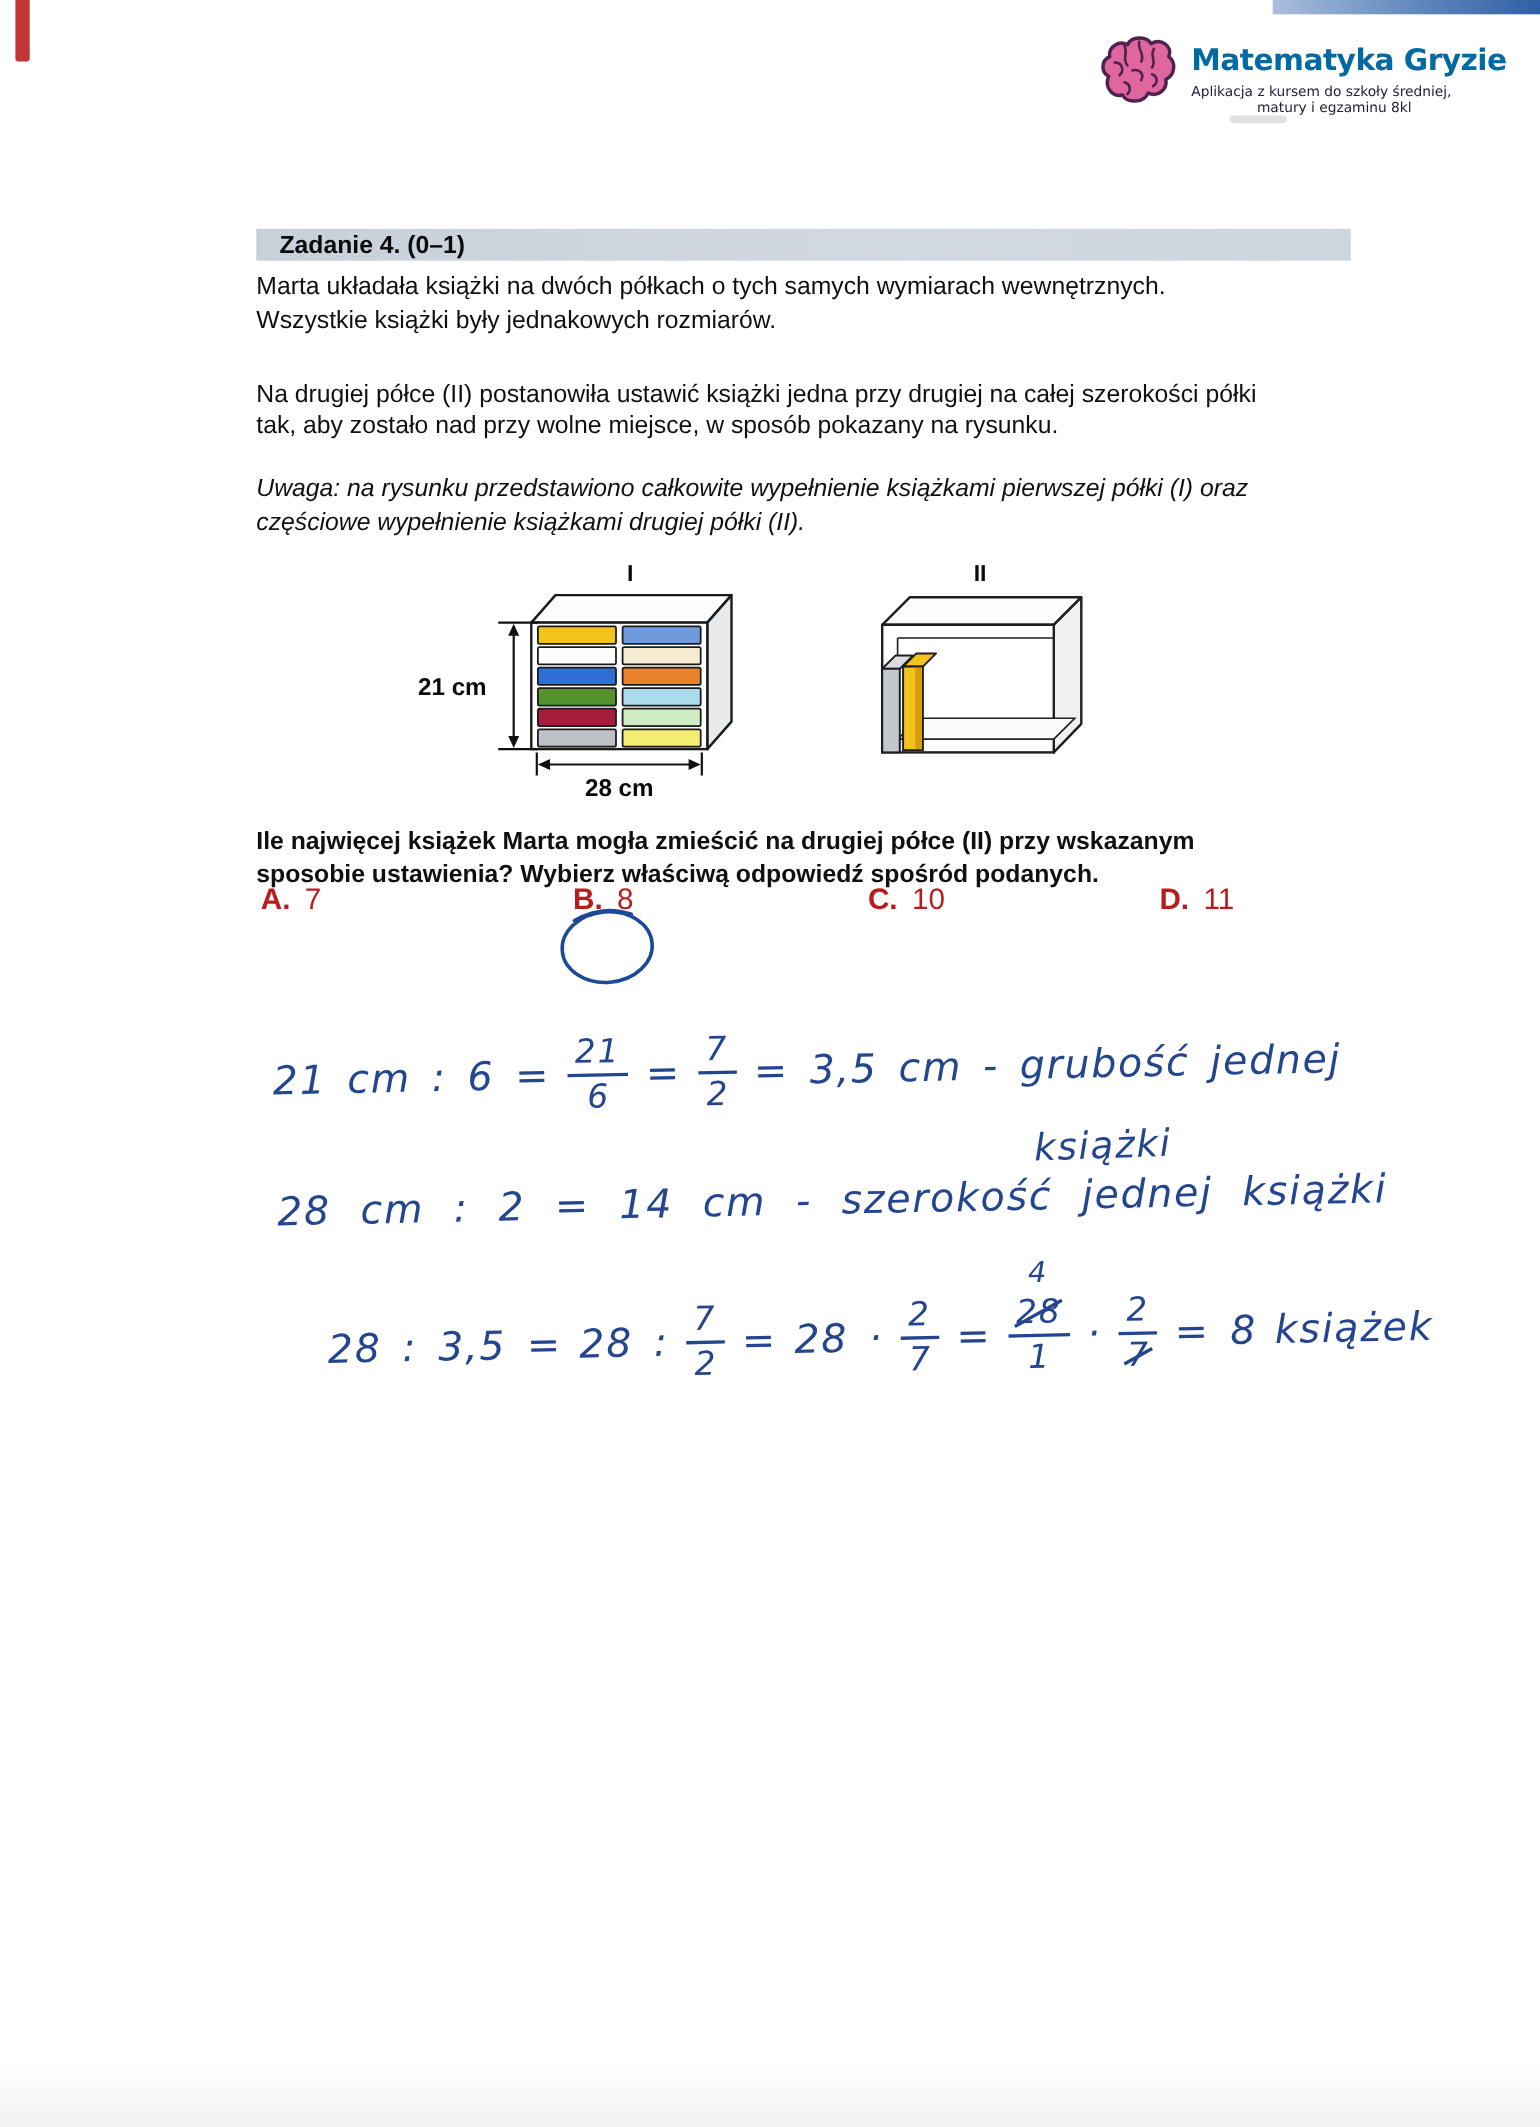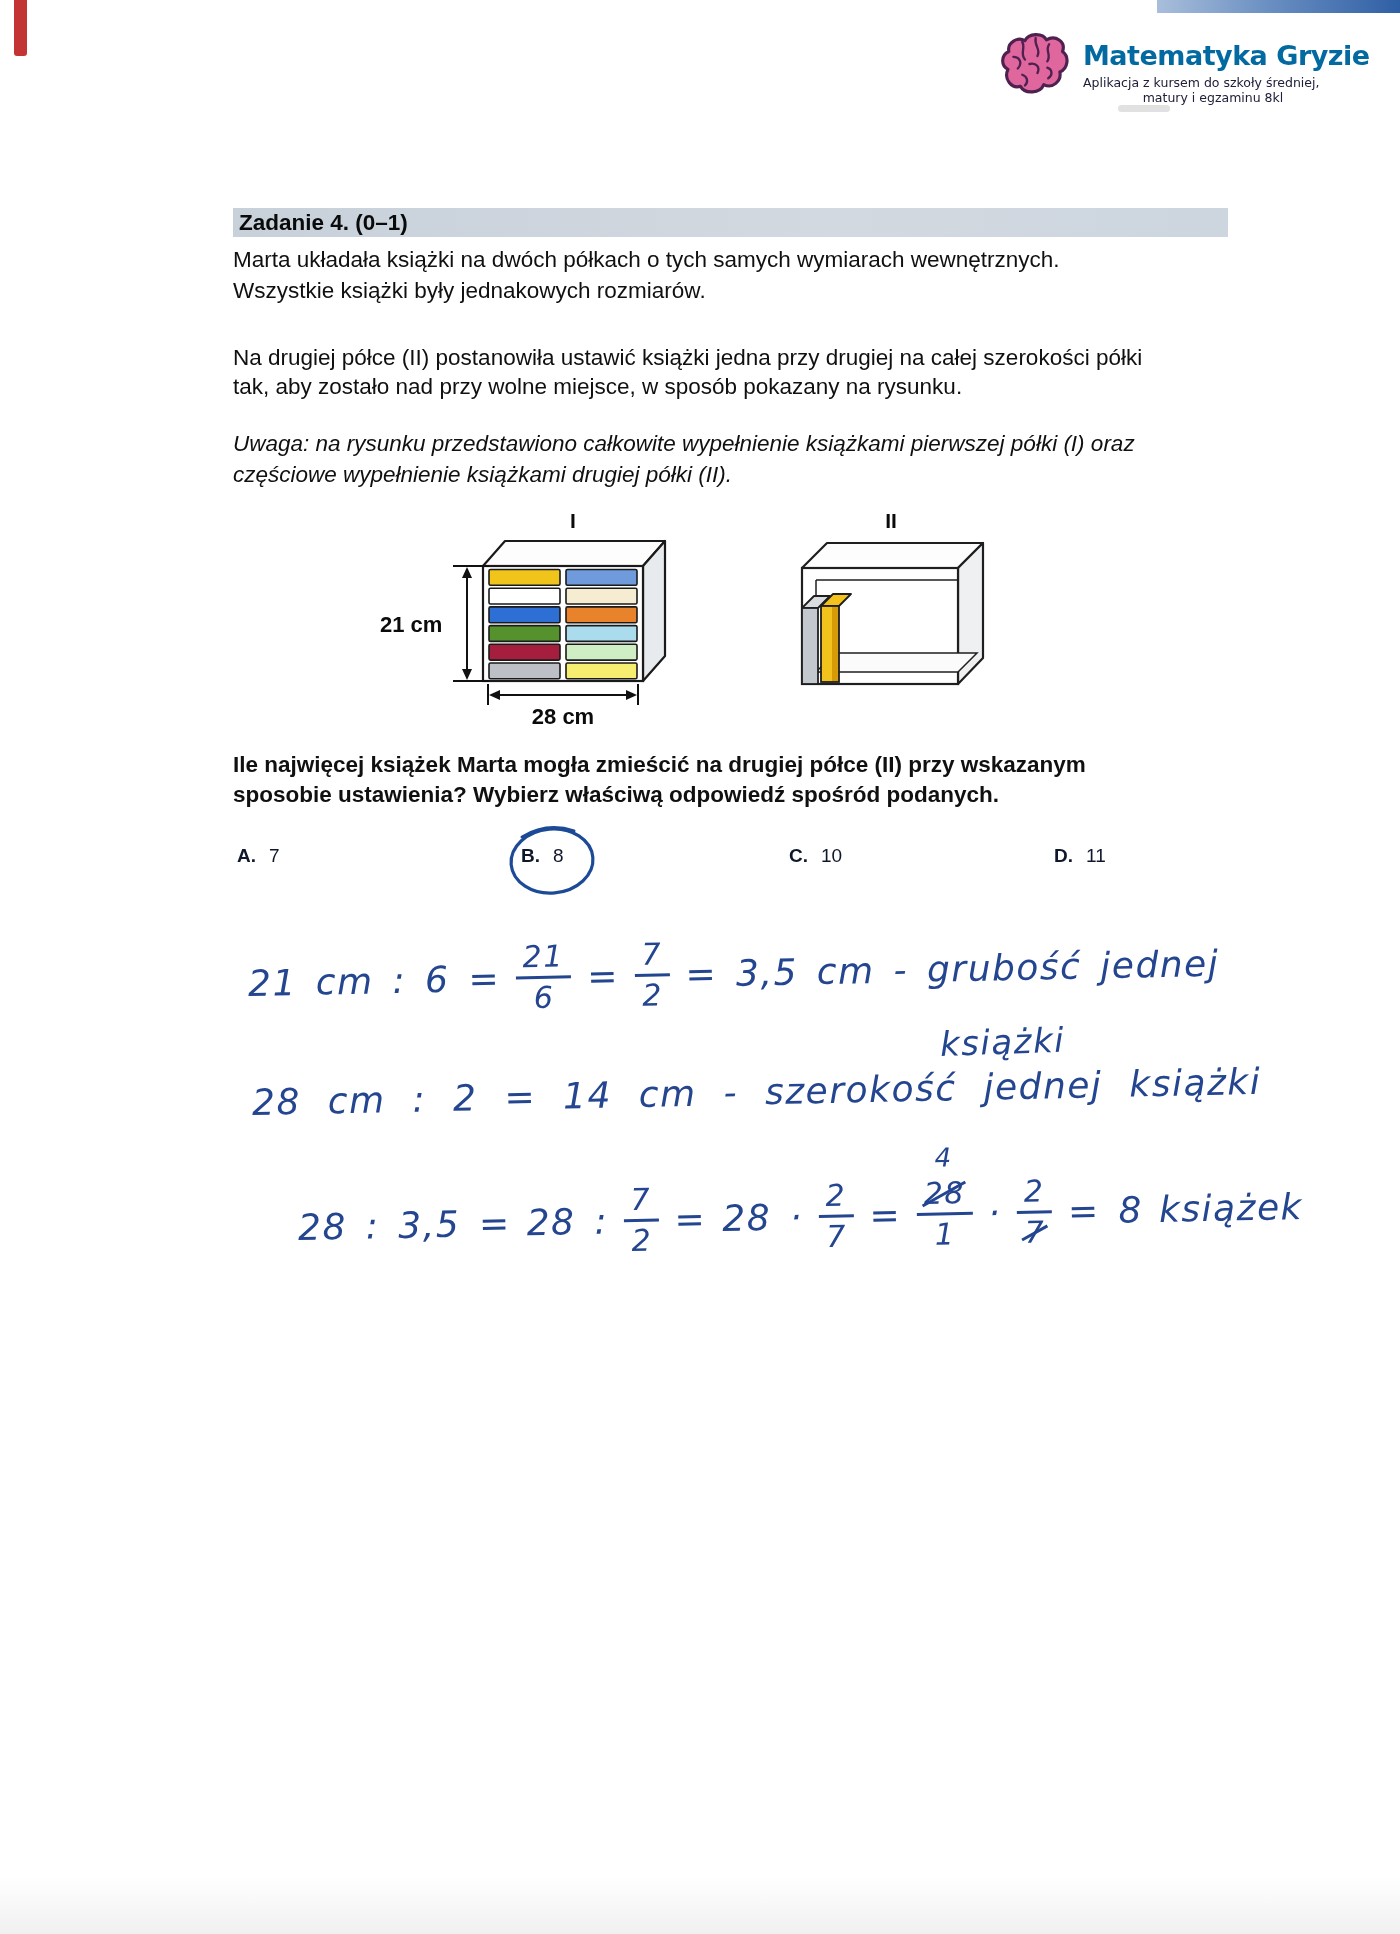--- a/index.html
+++ b/index.html
@@ -19,31 +19,31 @@
   .logo-title{position:absolute;left:1083px;top:40px;font-size:27px;font-weight:700;
               letter-spacing:-0.5px;color:#0369a1;font-family:"DejaVu Sans",sans-serif;}
   .logo-sub{position:absolute;left:1083px;width:260px;font-size:12.5px;font-weight:400;color:#20203a;
             font-family:"DejaVu Sans",sans-serif;}
   .logo-sub1{top:75px;}
   .logo-sub2{top:90px;text-align:center;}
 
   
   .task-header{position:absolute;left:233px;top:208px;width:995px;height:29px;
                background:linear-gradient(90deg,#c8d0d9 0%,#d2d9e1 60%,#cdd5de 100%);
-               display:flex;align-items:center;box-sizing:border-box;padding-left:6px;
+               display:flex;align-items:center;box-sizing:border-box;padding-left:21px;
                font-size:22.5px;font-weight:700;color:#0a0a0a;}
 
   
   .para{position:absolute;left:233px;width:1010px;font-size:22.5px;line-height:28px;
         color:#101010;white-space:pre-wrap;}
   .note{font-style:italic;}
   .qline{font-weight:700;}
 
   
-  .answer{position:absolute;top:845px;font-size:19px;color:#0f172a;white-space:nowrap;}
+  .answer{position:absolute;top:802px;font-size:27px;color:#b91c1c;white-space:nowrap;}
   .answer .letter{font-weight:700;margin-right:13px;}
   .circle-overlay{position:absolute;left:505px;top:820px;width:98px;height:80px;}
 
   
   .shelf1-svg{position:absolute;left:360px;top:498px;width:330px;height:235px;}
   .shelf2-svg{position:absolute;left:790px;top:498px;width:215px;height:205px;}
   .dim-label{font-size:22px;font-weight:700;fill:#0b0b0b;font-family:"Liberation Sans",sans-serif;}
   .shelf-label{font-size:21px;font-weight:700;fill:#0b0b0b;font-family:"Liberation Sans",sans-serif;}
 
   

